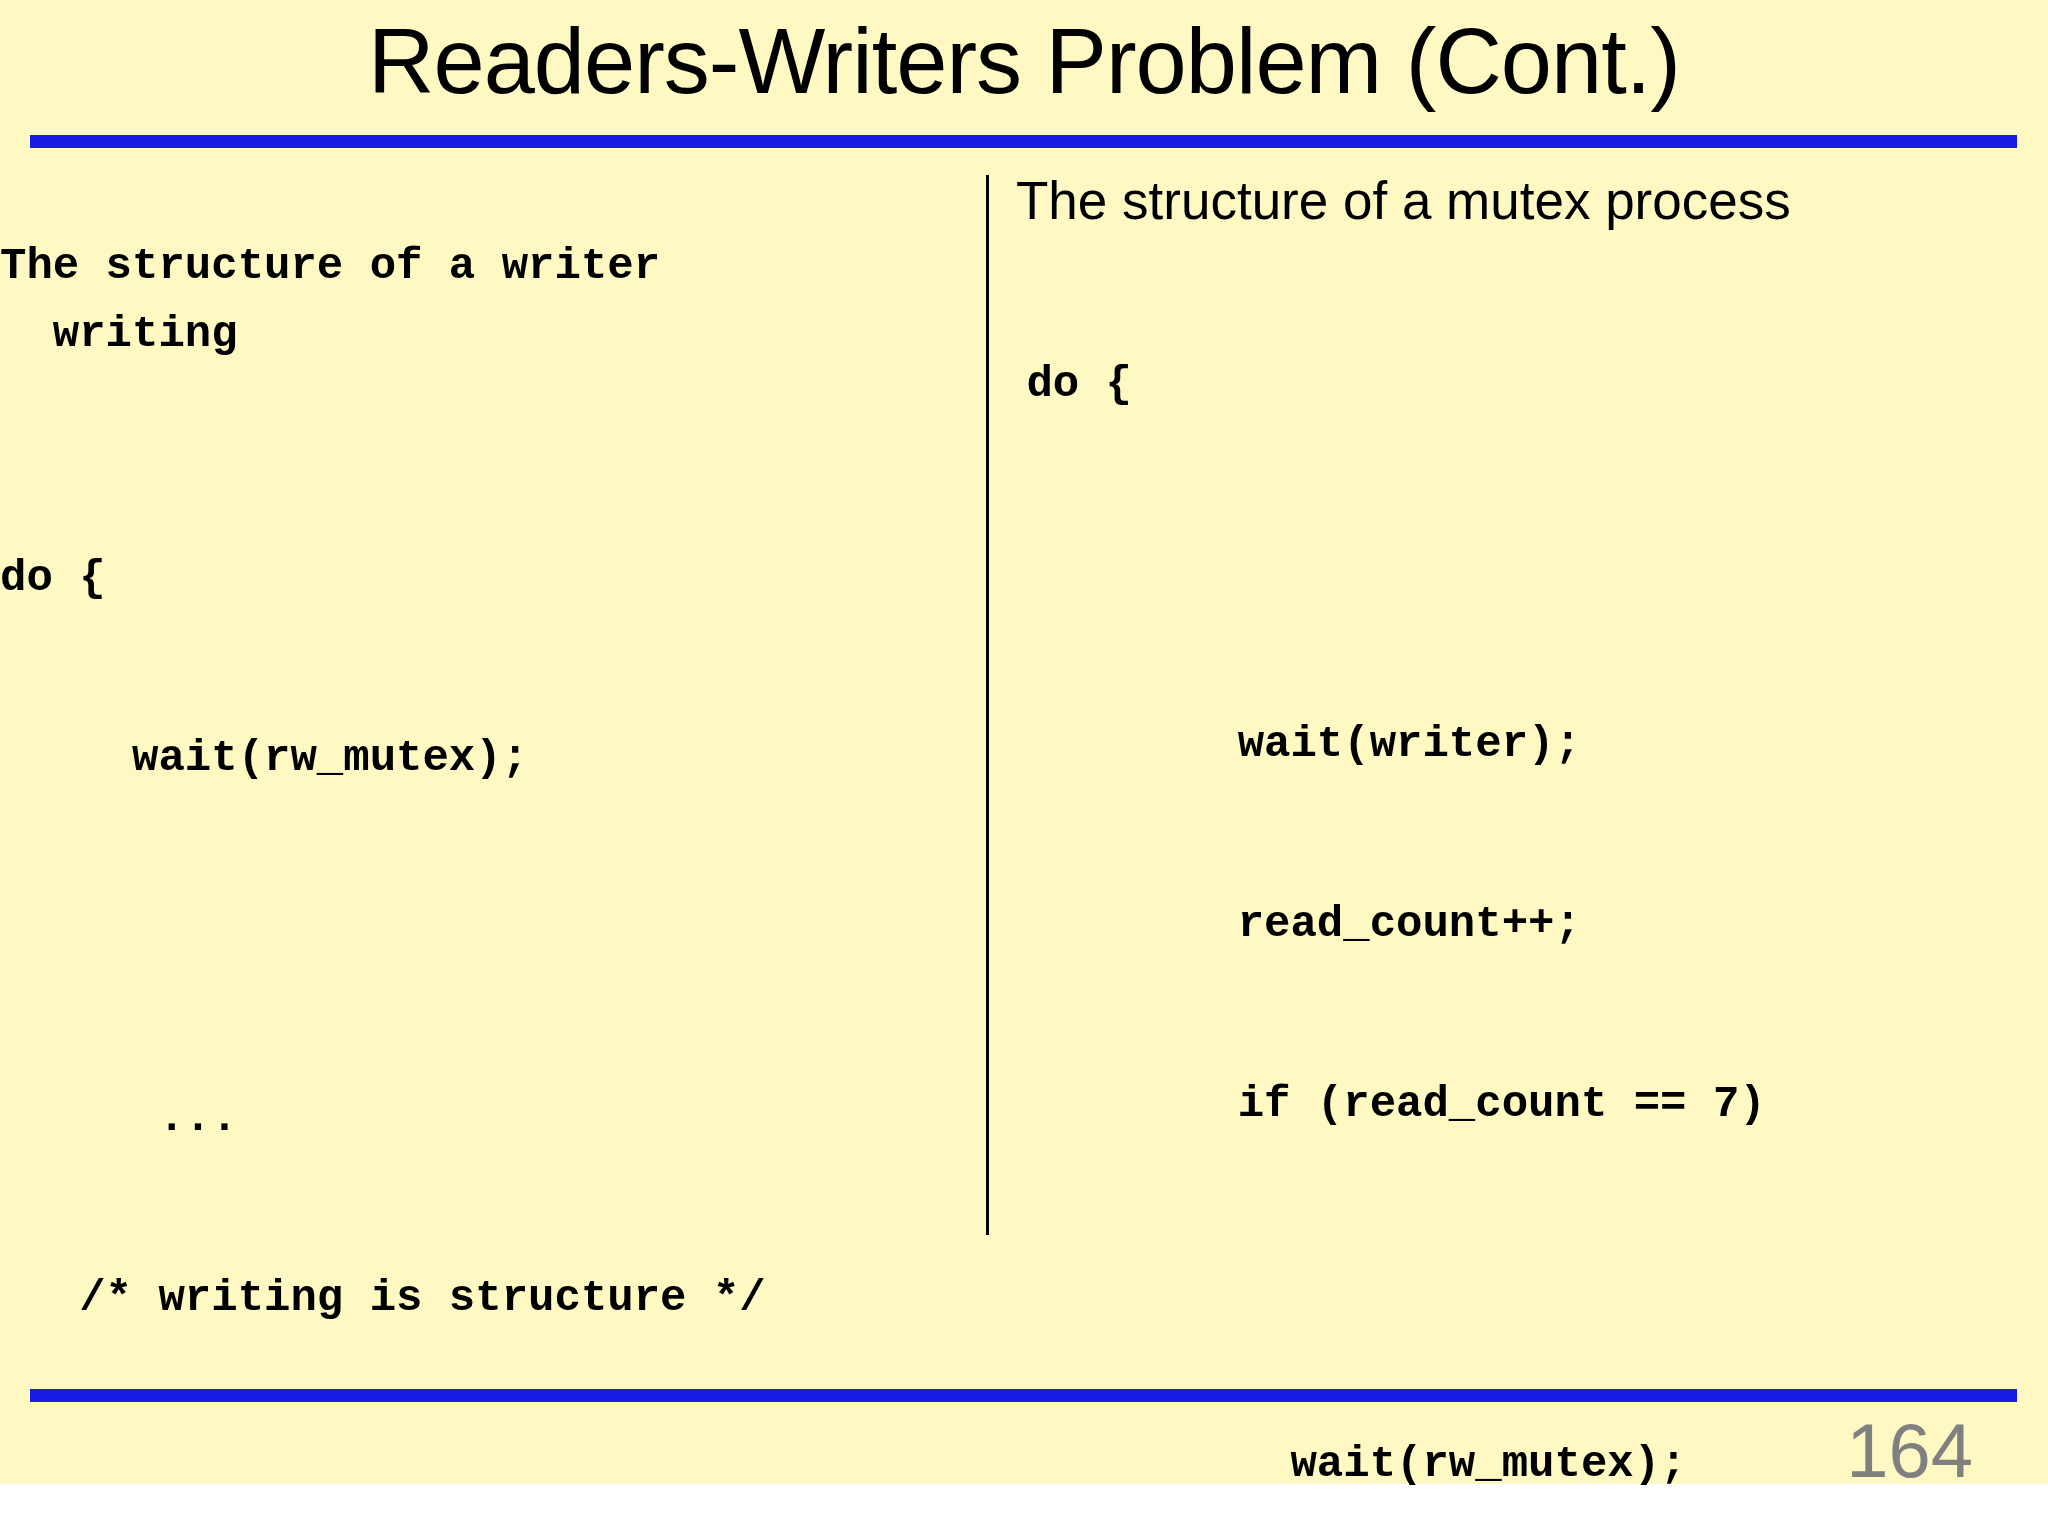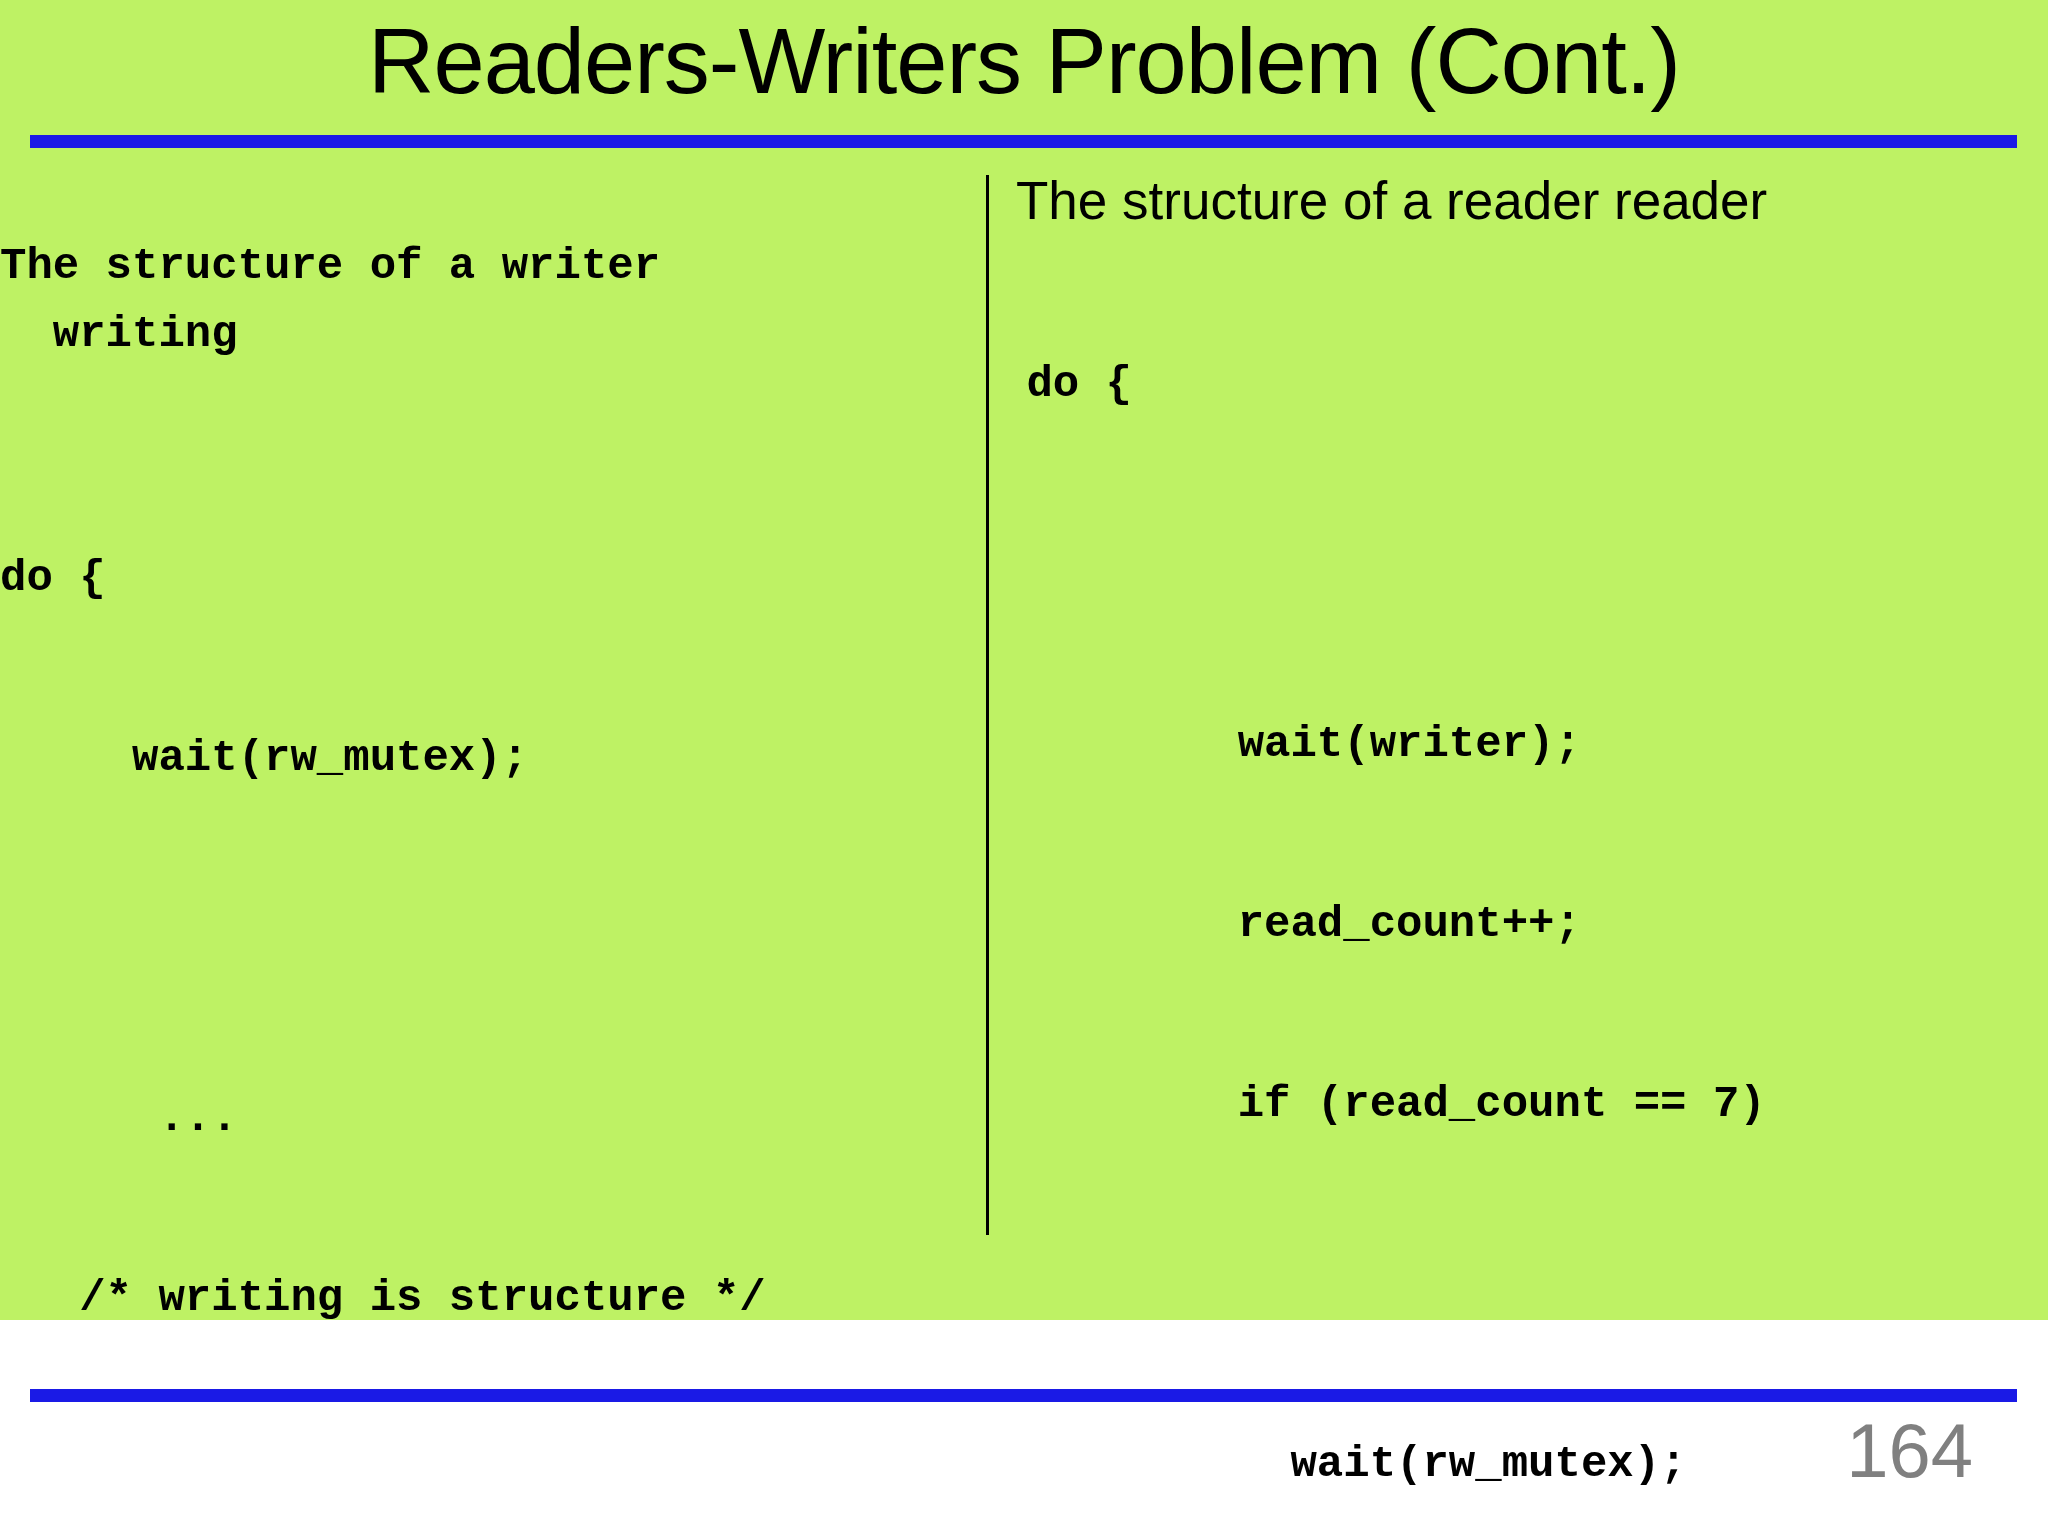--- a/index.html
+++ b/index.html
@@ -10,22 +10,22 @@
   body {
     width: 2048px;
     height: 1536px;
     overflow: hidden;
     font-family: "Liberation Sans", sans-serif;
     color: #000000;
   }
   .slide {
     position: relative;
     width: 2048px;
-    height: 1320px;
-    background: #bef264;
+    height: 1484px;
+    background: #fef9c3;
   }
 
   
   .title {
     position: absolute;
     left: 0;
     top: 2px;
     width: 2048px;
     text-align: center;
     font-family: "Liberation Sans", sans-serif;
@@ -136,21 +136,21 @@
       <div class="code-line">&nbsp;</div>
       
       
       
       
       
     </div>
   </div>
 
   <div class="col-right">
-    <div class="sans-head">The structure of a reader reader</div>
+    <div class="sans-head">The structure of a mutex process</div>
     <div class="code">
       <div class="code-line"> do {</div>
       <div class="code-line">&nbsp;</div>
       <div class="code-line">         wait(writer);</div>
       <div class="code-line">         read_count++;</div>
       <div class="code-line">         if (read_count == 7)</div>
       <div class="code-line">&nbsp;</div>
       <div class="code-line">           wait(rw_mutex);</div>
       
       

